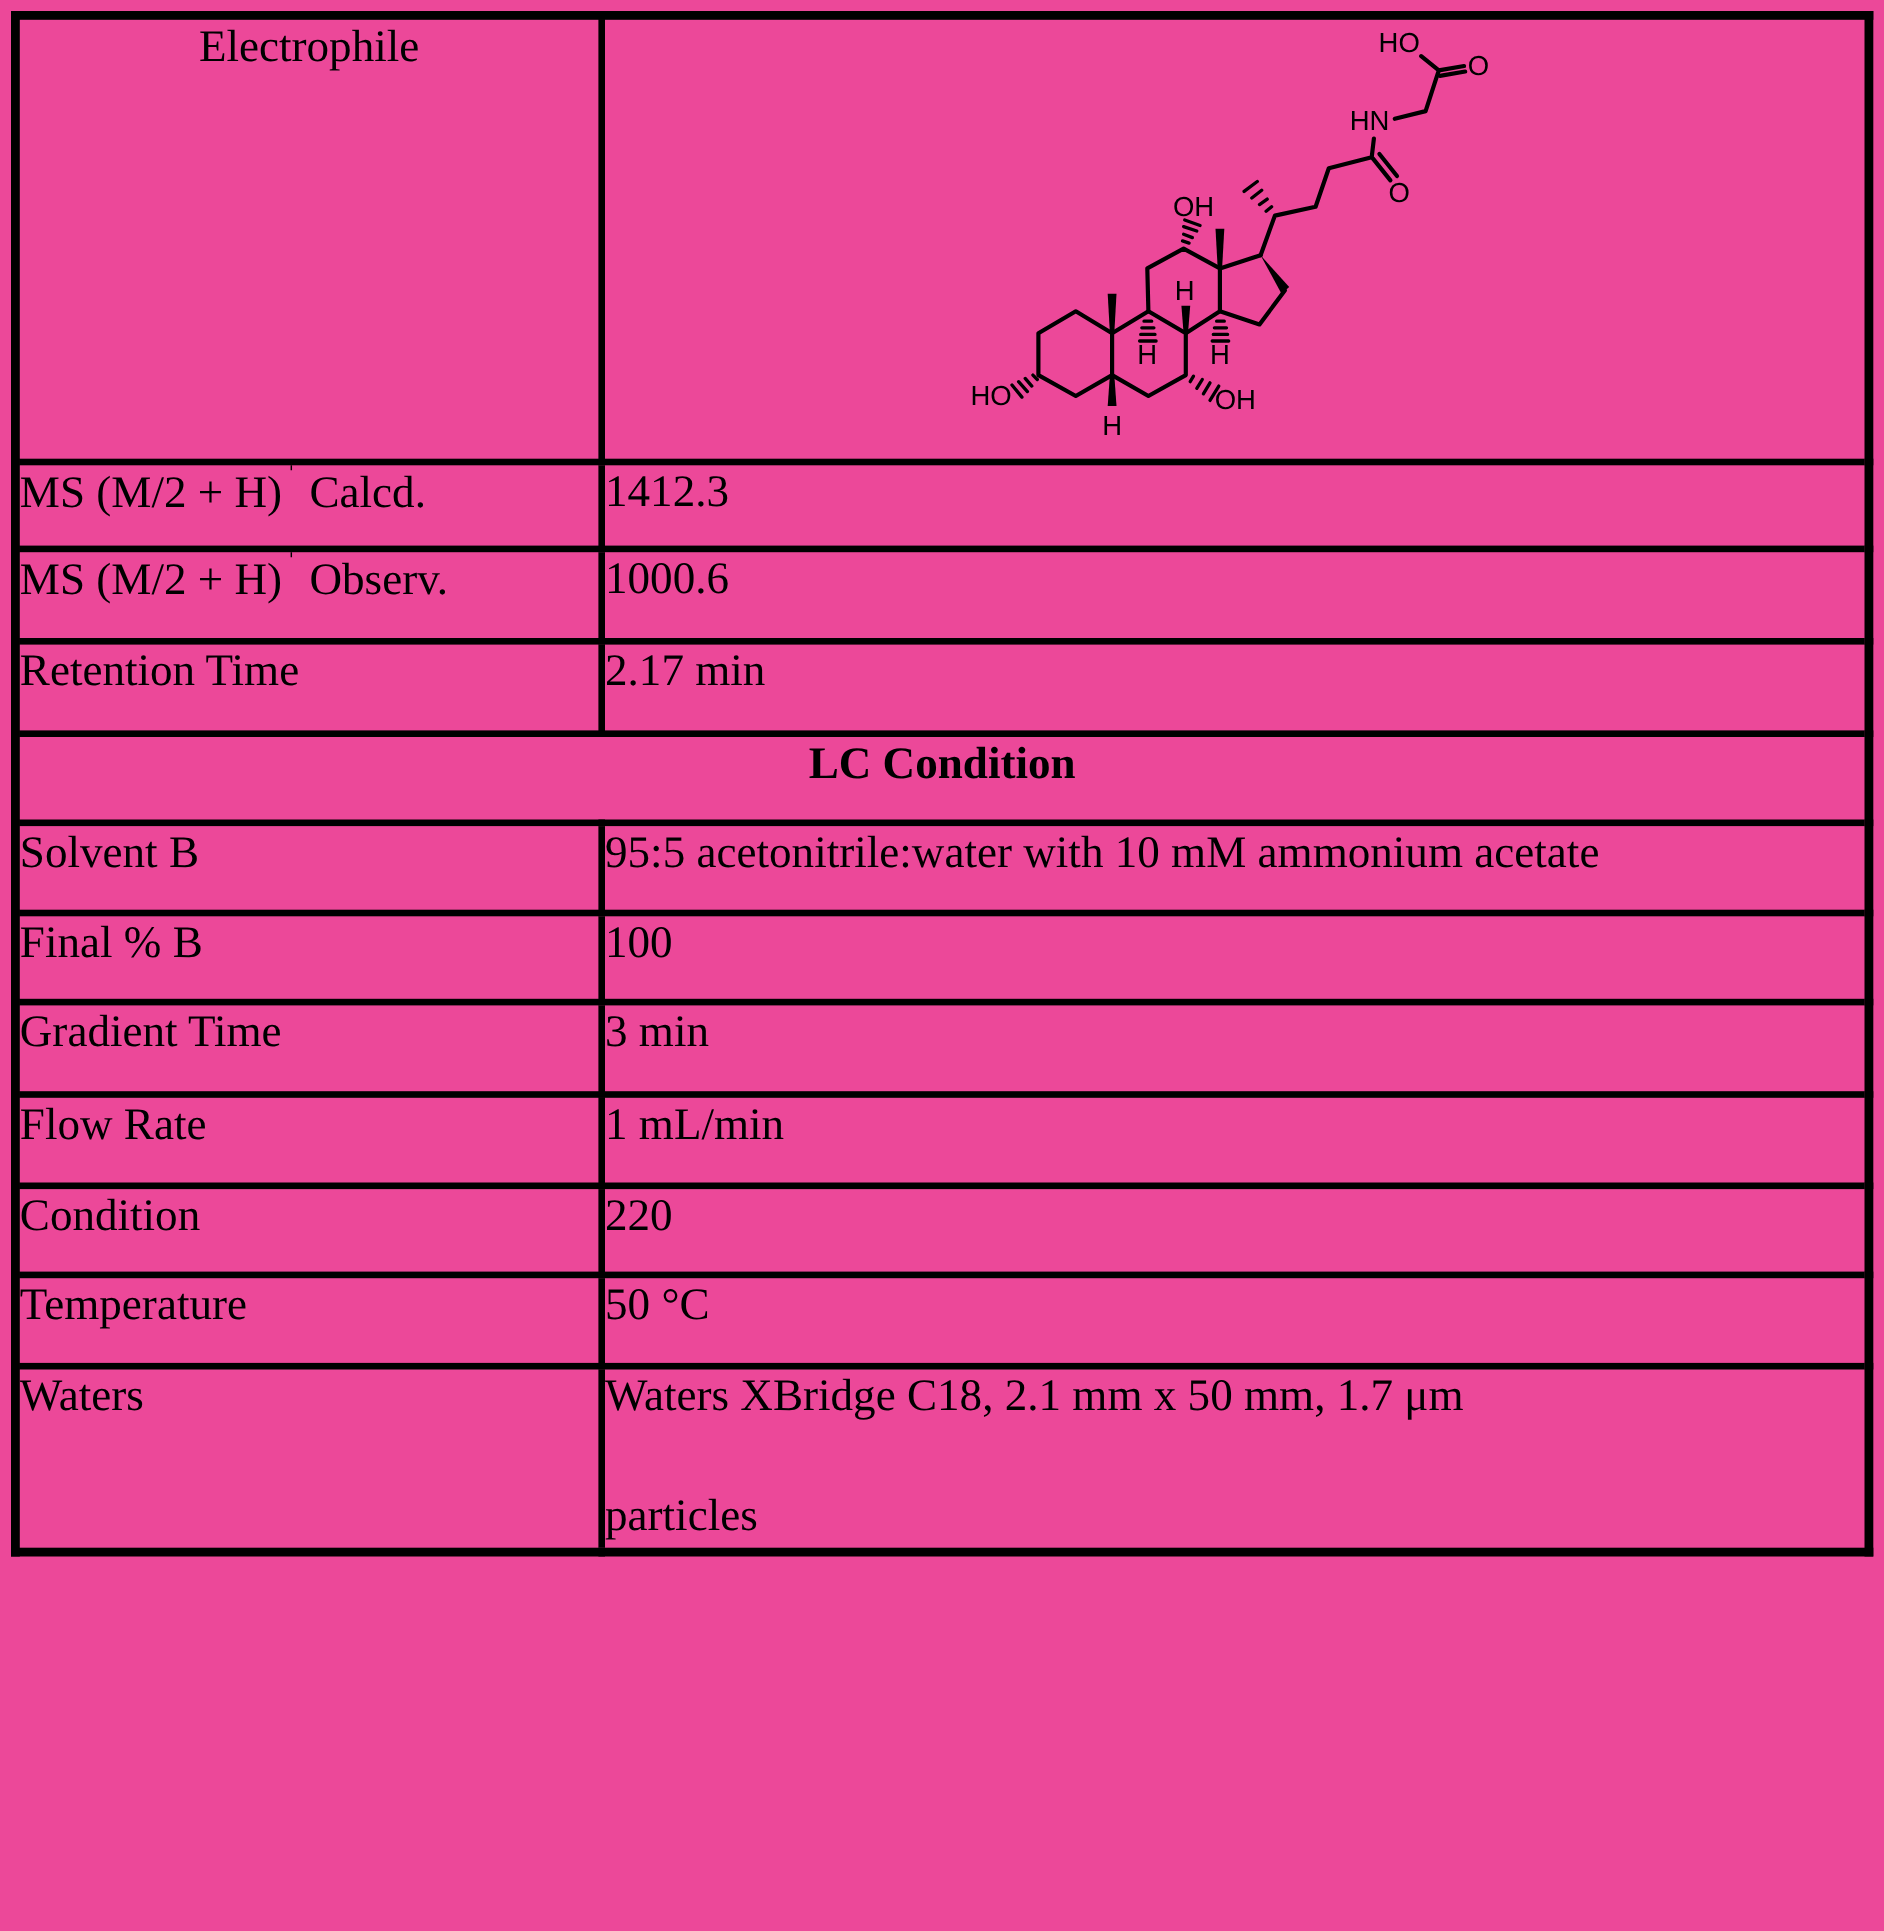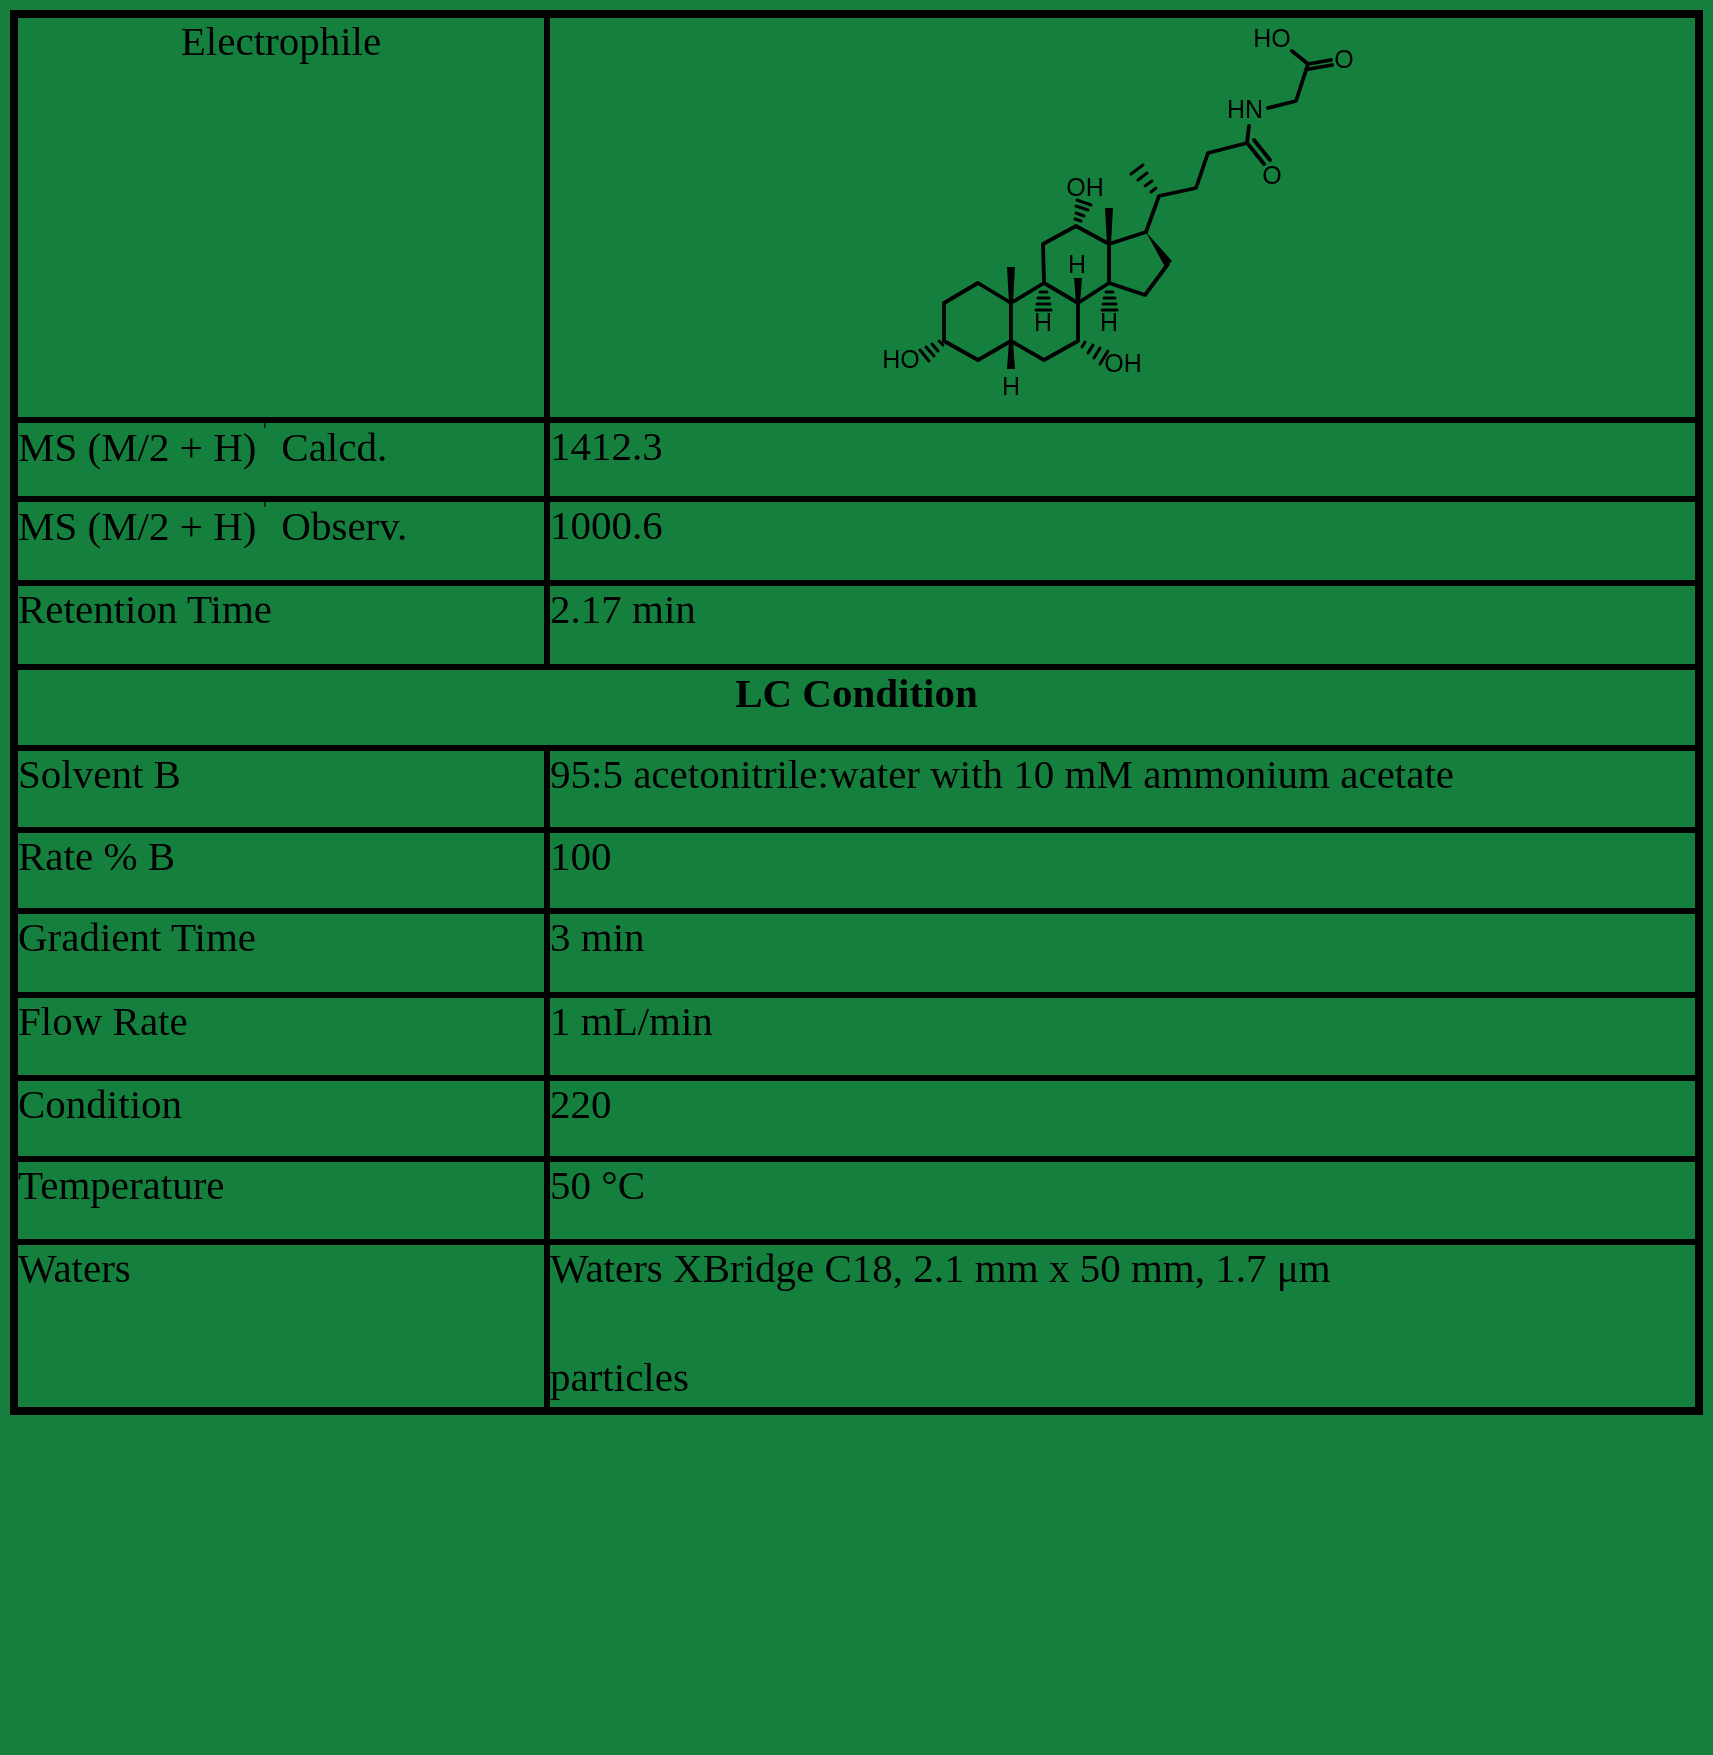--- a/index.html
+++ b/index.html
@@ -1,17 +1,17 @@
 <!DOCTYPE html>
 <html><head>
 <meta charset="utf-8">
 <style>
   html, body { margin:0; padding:0; background:#ffffff; }
   body { width:1713px; height:1755px; font-family:"Liberation Serif", serif; color:#000; }
-  .page { position:relative; width:1713px; height:1755px; background:#15803d; }
+  .page { position:relative; width:1713px; height:1755px; background:#ec4899; }
   table.lcms {
     position:absolute; left:10px; top:10px; width:1693px;
     border-collapse:collapse; table-layout:fixed;
     border:8px solid #000;
   }
   table.lcms td {
     border:6px solid #000; vertical-align:top; padding:0;
     font-size:41px; line-height:1.15; color:#000;
     overflow:hidden;
   }
@@ -102,21 +102,21 @@
     </tr>
 
 
     <tr style="height:82px">
       <td class="label-cell">Solvent B</td>
       <td class="val-cell">95:5 acetonitrile:water with 10 mM ammonium acetate</td>
     </tr>
 
 
     <tr style="height:81px">
-      <td class="label-cell">Rate % B</td>
+      <td class="label-cell">Final % B</td>
       <td class="val-cell">100</td>
     </tr>
 
     <tr style="height:84px">
       <td class="label-cell">Gradient Time</td>
       <td class="val-cell">3 min</td>
     </tr>
 
     <tr style="height:83px">
       <td class="label-cell">Flow Rate</td>

